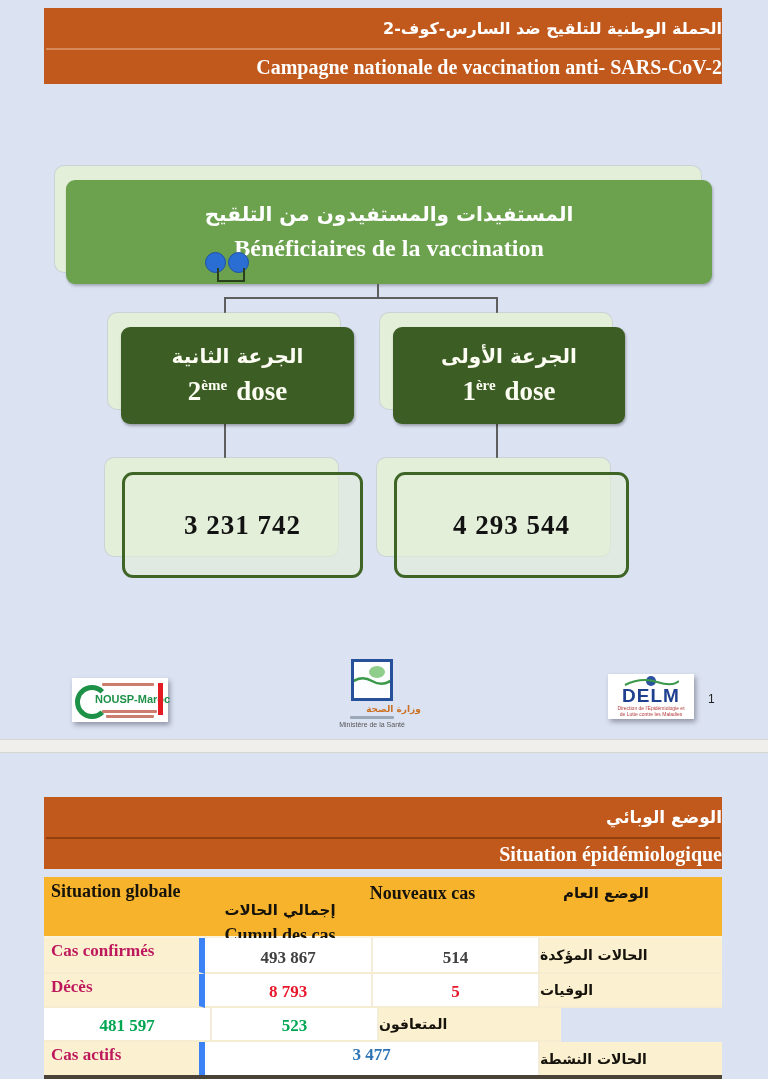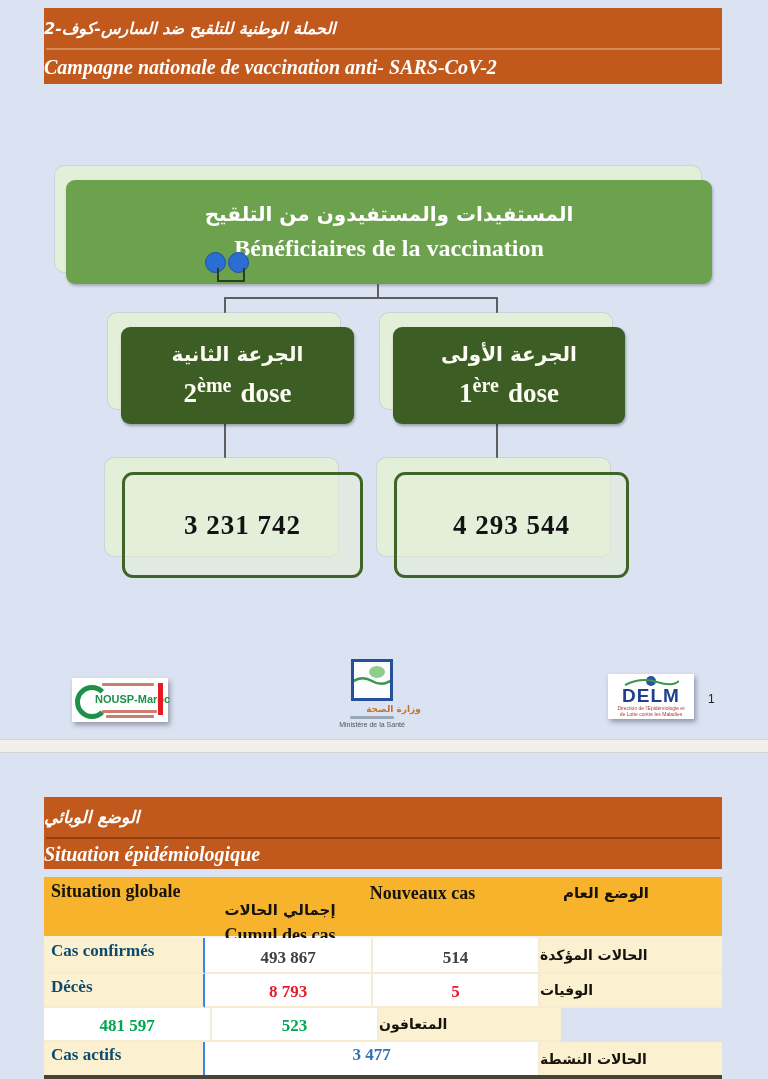--- a/index.html
+++ b/index.html
@@ -2,38 +2,38 @@
 <html><head>
 <meta charset="utf-8">
 <style>
   html,body{margin:0;padding:0;background:#9aa3b5;}
   .stage{position:relative;width:768px;height:1079px;margin:0 auto;overflow:hidden;
          background:#dbe2f2;font-family:"Liberation Sans","DejaVu Sans",sans-serif;}
   .abs{position:absolute;}
 
   
   .hdr{background:#c1581c;color:#fff;display:flex;flex-direction:column;}
-  .hdr .line{display:flex;align-items:center;justify-content:flex-start;font-style:italic;}
+  .hdr .line{display:flex;align-items:center;justify-content:flex-end;}
   .hdr .ar{font-family:"DejaVu Sans",sans-serif;font-weight:bold;font-size:16px;direction:rtl;}
   .hdr .fr{font-family:"Liberation Serif","DejaVu Serif",serif;font-weight:bold;font-size:20px;}
   .hdr .divider{height:0;border-top:2px solid rgba(255,230,200,0.35);margin:0 2px;}
   .hdr2 .divider{border-top:2px solid rgba(90,35,5,0.45);}
 
   
   .palebox{background:#e3efd9;border-radius:9px;box-shadow:0 0 0 1px rgba(150,170,130,0.25);}
   .greenbox{background:#6ca24e;border-radius:9px;color:#fff;display:flex;flex-direction:column;
             align-items:center;justify-content:center;box-shadow:1px 2px 3px rgba(0,0,0,0.25);}
   .darkbox{background:#3c5e24;border-radius:9px;color:#fdfdf4;display:flex;flex-direction:column;
            align-items:center;justify-content:center;box-shadow:1px 2px 3px rgba(0,0,0,0.3);}
   .numbox{border:3px solid #3f6526;border-radius:11px;background:rgba(227,239,217,0.62);
           display:flex;align-items:center;justify-content:center;}
   .ar-big{font-family:"DejaVu Sans",sans-serif;font-weight:bold;font-size:20px;direction:rtl;}
   .fr-big{font-family:"Liberation Serif","DejaVu Serif",serif;font-weight:bold;font-size:24px;}
   .dose-fr{font-family:"Liberation Serif","DejaVu Serif",serif;font-weight:bold;font-size:27px;margin-top:8px;}
-  .dose-fr sup{font-size:20px;text-align:right;}
+  .dose-fr sup{font-size:15px;text-align:right;}
   .dose-fr .word{margin-left:9px;}
   .numval{font-family:"Liberation Serif","DejaVu Serif",serif;font-weight:bold;font-size:27px;
           color:#121212;letter-spacing:1px;}
   .conn{background:#5e5e5e;}
 
   
   .bluedot{width:19px;height:19px;border-radius:50%;background:#2b6ed3;border:1px solid #1b50a8;}
   .bracket{width:24px;height:12px;border:2px solid #28401c;border-top:none;background:transparent;}
 
   
@@ -53,22 +53,22 @@
   .sep{background:#f0efeb;border-top:1px solid #d6d6d0;border-bottom:1px solid #d6d6d0;}
 
   
   .tbl{display:flex;flex-direction:column;}
   .thead{display:flex;background:#f8b32c;border-bottom:2px solid #faf3dd;}
   .th{display:flex;flex-direction:column;justify-content:flex-start;}
   .th .a{font-family:"DejaVu Sans",sans-serif;font-weight:bold;font-size:15px;direction:rtl;text-align:center;color:#15130c;}
   .th .f{font-family:"Liberation Serif","DejaVu Serif",serif;font-weight:bold;font-size:18px;text-align:center;color:#15130c;}
   .trow{display:flex;}
   .td{box-sizing:border-box;border-bottom:2px solid #f6ecd0;}
-  .td.lbl{background:#fbf0cf;border-right:2px solid #3b82f6;display:flex;align-items:flex-start;
-          padding:3px 0 0 7px;font-family:"Liberation Serif","DejaVu Serif",serif;font-weight:bold;font-size:17px;color:#0c4a6e;}
+  .td.lbl{background:#fbf0cf;border-right:6px solid #3b82f6;display:flex;align-items:flex-start;
+          padding:3px 0 0 7px;font-family:"Liberation Serif","DejaVu Serif",serif;font-weight:bold;font-size:17px;color:#be185d;}
   .td.val{background:#fff;border-right:2px solid #f3ecd8;display:flex;align-items:flex-end;justify-content:center;
           padding-bottom:4px;font-family:"Liberation Serif","DejaVu Serif",serif;font-weight:bold;font-size:17px;}
   .td.arl{background:#fbf0cf;display:flex;align-items:center;justify-content:flex-end;padding-right:12px;
           font-family:"DejaVu Sans",sans-serif;font-weight:bold;font-size:14px;direction:rtl;color:#15130c;}
   .v-black{color:#404040;} .v-red{color:#e8192c;} .v-green{color:#00a651;} .v-blue{color:#2e74b5;}
 </style>
 </head>
 <body>
 
 <div class="stage">

